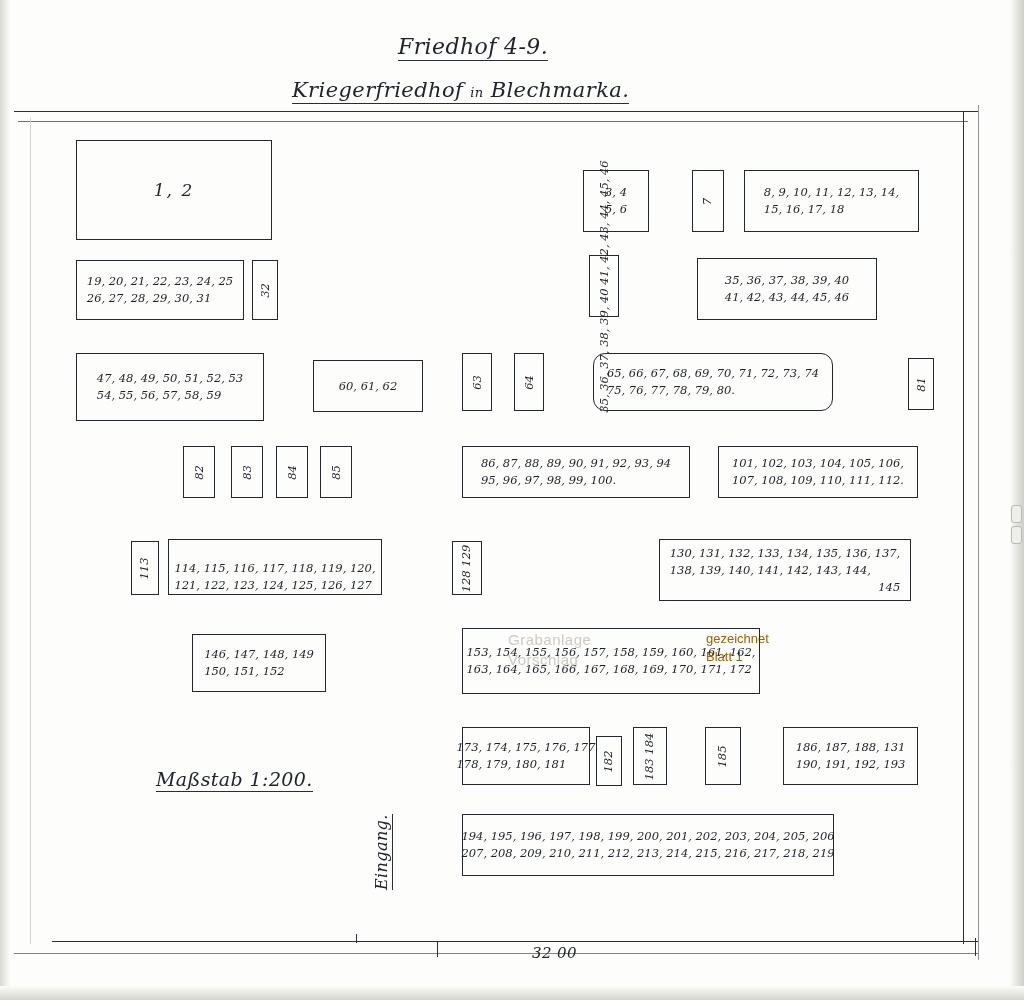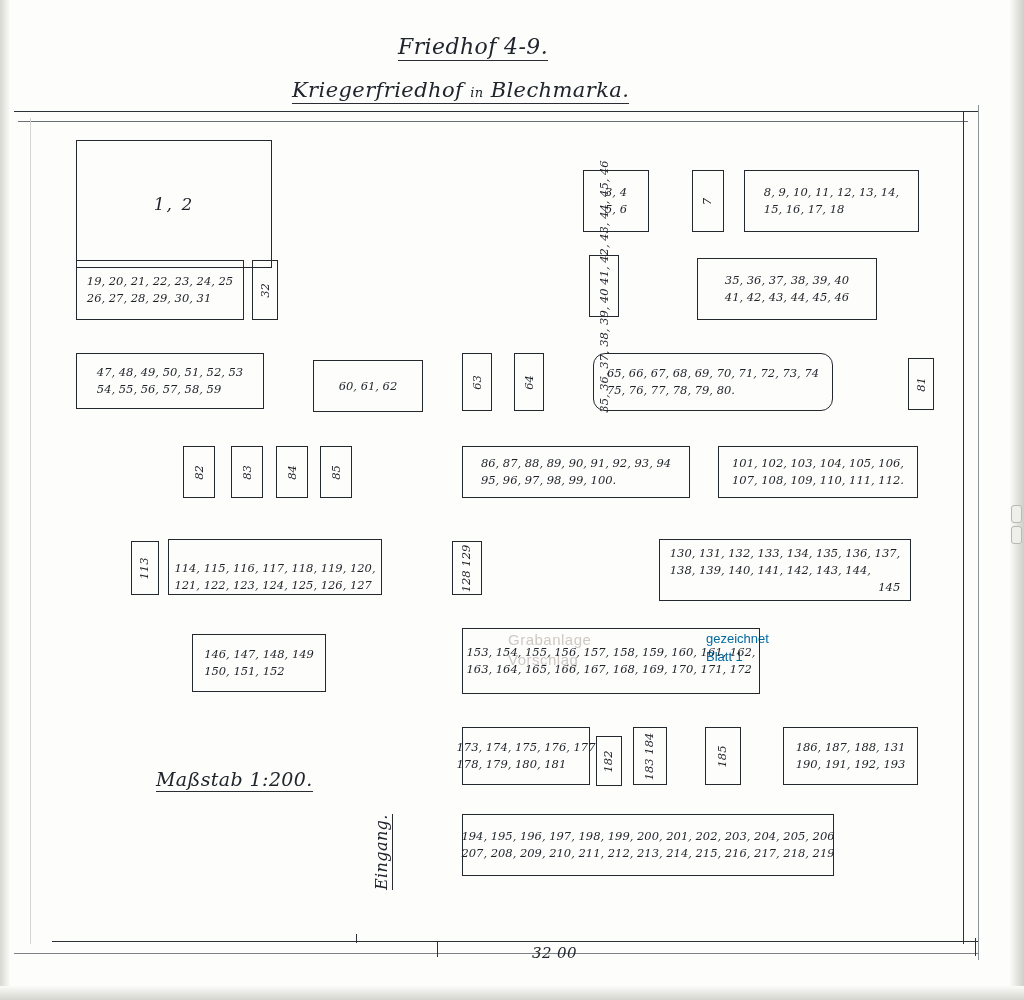--- a/index.html
+++ b/index.html
@@ -197,21 +197,21 @@
     color: #cfc9c4;
     line-height: 20px;
     letter-spacing: 0.5px;
     user-select: none;
   }
   .ghost2 {
     position: absolute;
     left: 706px; top: 630px;
     font-family: "Liberation Sans", sans-serif;
     font-size: 13px;
-    color: #0369a1;
+    color: #a16207;
     line-height: 18px;
     text-align: left;
     user-select: none;
   }
 </style>
 </head>
 <body>
 
 <div id="page">
 
@@ -238,21 +238,21 @@
 
   <div class="ghost">
     <div>Grabanlage</div>
     <div>Vorschlag</div>
   </div>
   <div class="ghost2">
     <div>gezeichnet</div>
     <div>Blatt 1</div>
   </div>
 
-  <div class="block big center" style="left:76px; top:140px; width:196px; height:128px;">
+  <div class="block big center" style="left:76px; top:140px; width:196px; height:100px;">
     <div class="lines">1,  2</div>
   </div>
 
   <div class="block center" style="left:583px; top:170px; width:66px; height:62px;">
     <div class="lines">
       <div>3, 4</div>
       <div>5, 6</div>
     </div>
   </div>
 
@@ -285,21 +285,21 @@
     </div>
   </div>
 
   <div class="block" style="left:697px; top:258px; width:180px; height:62px;">
     <div class="lines">
       <div>35, 36, 37, 38, 39, 40</div>
       <div>41, 42, 43, 44, 45, 46</div>
     </div>
   </div>
 
-  <div class="block" style="left:76px; top:353px; width:188px; height:56px;">
+  <div class="block" style="left:76px; top:353px; width:188px; height:68px;">
     <div class="lines">
       <div>47, 48, 49, 50, 51, 52, 53</div>
       <div>54, 55, 56, 57, 58, 59</div>
     </div>
   </div>
 
   <div class="block center" style="left:313px; top:360px; width:110px; height:52px;">
     <div class="lines">60, 61, 62</div>
   </div>
 

